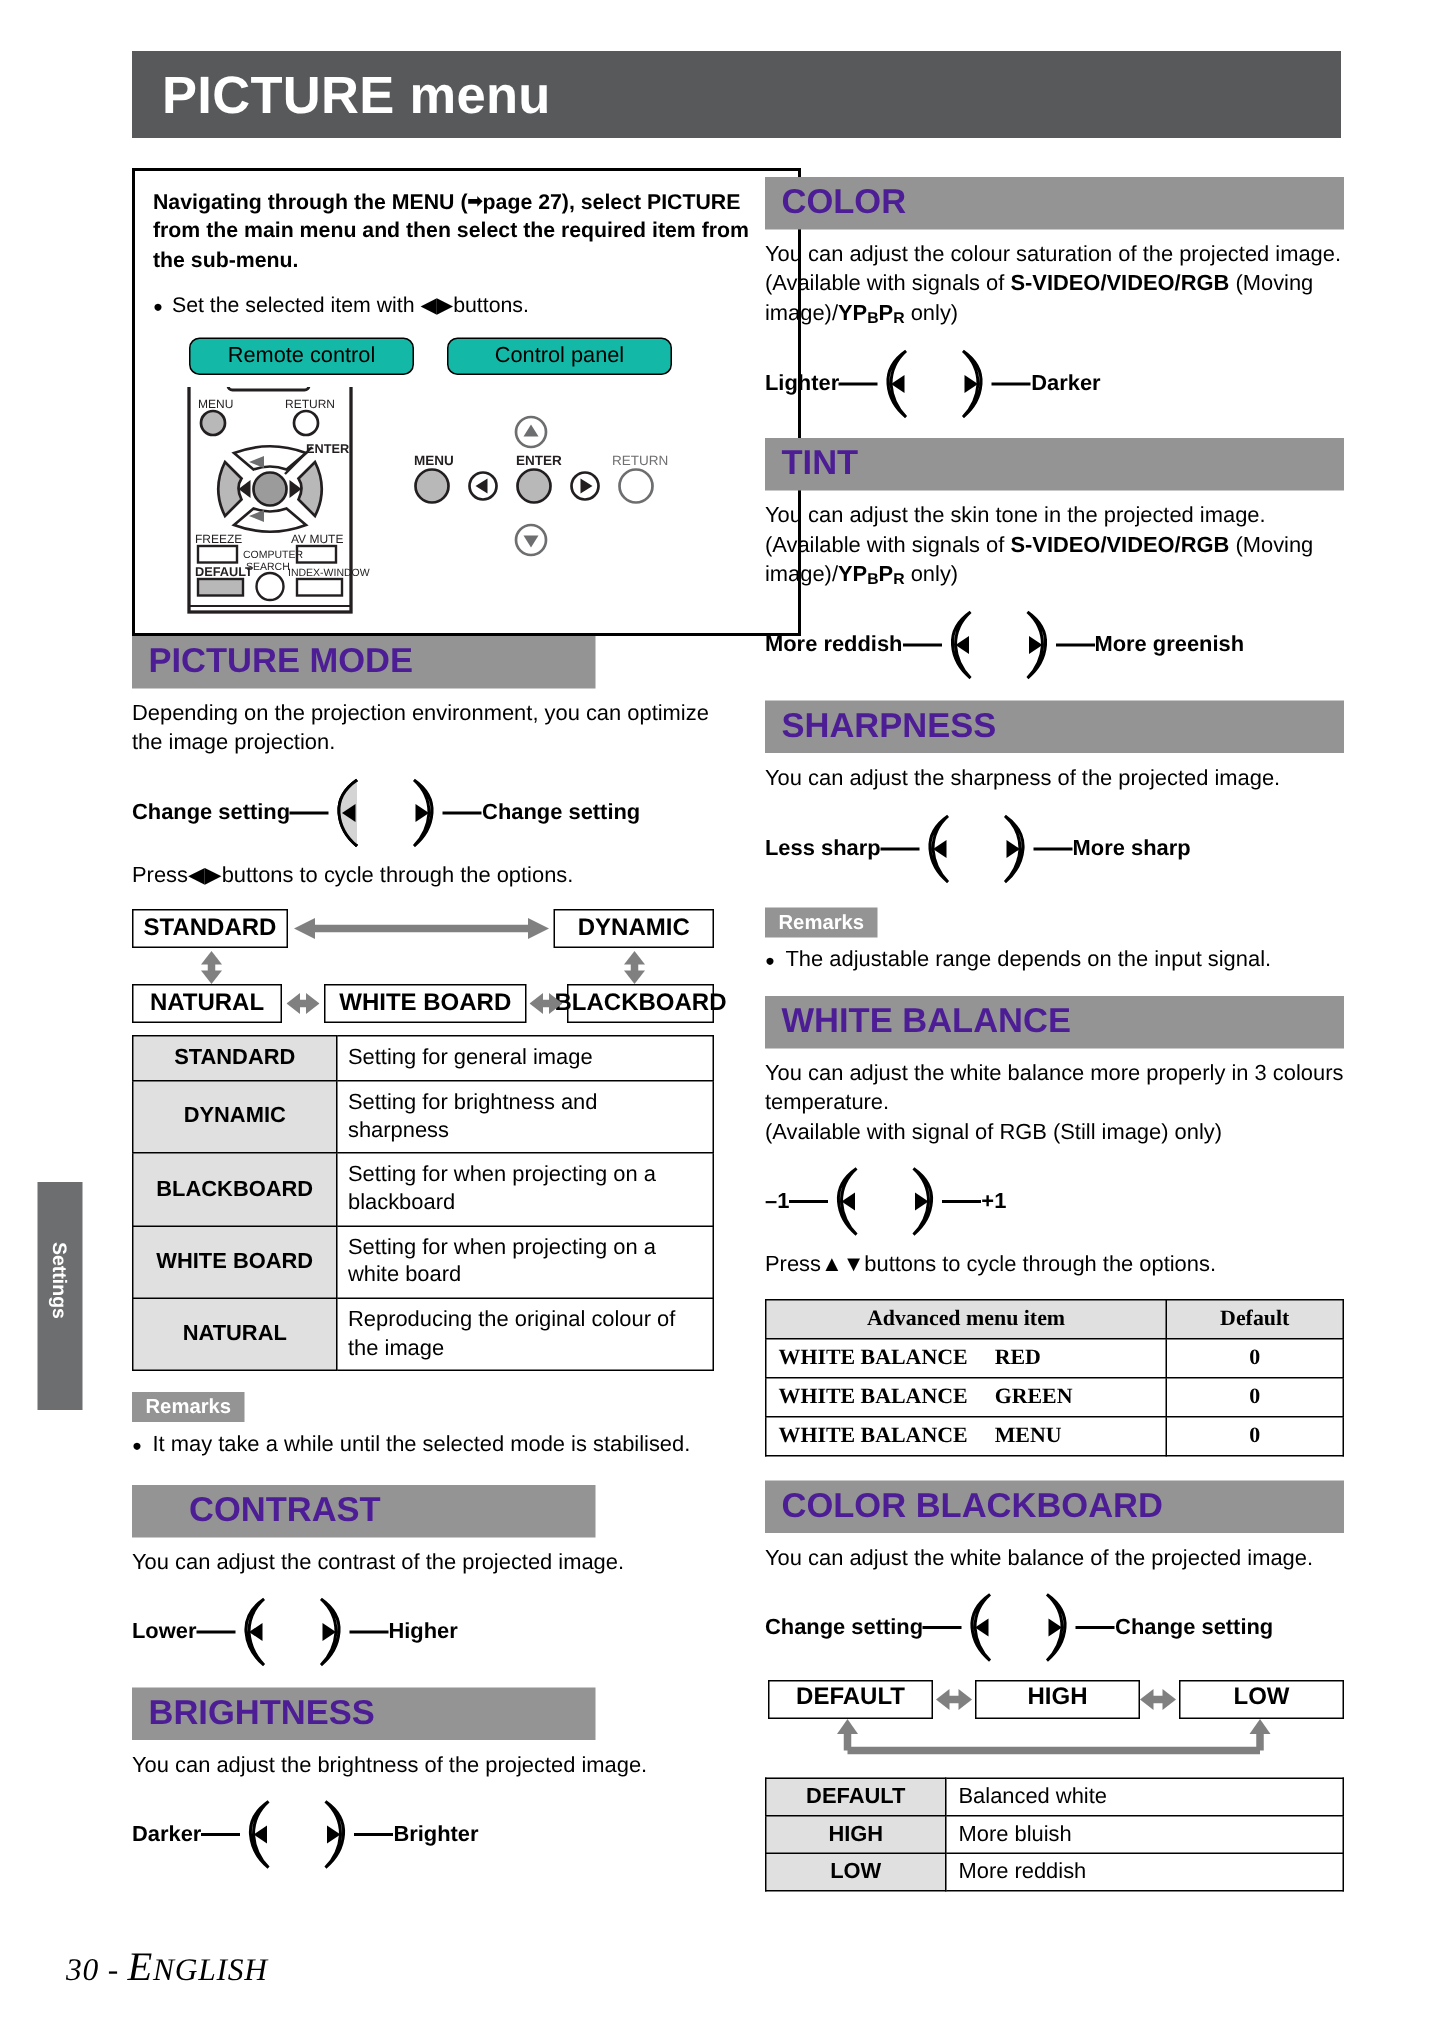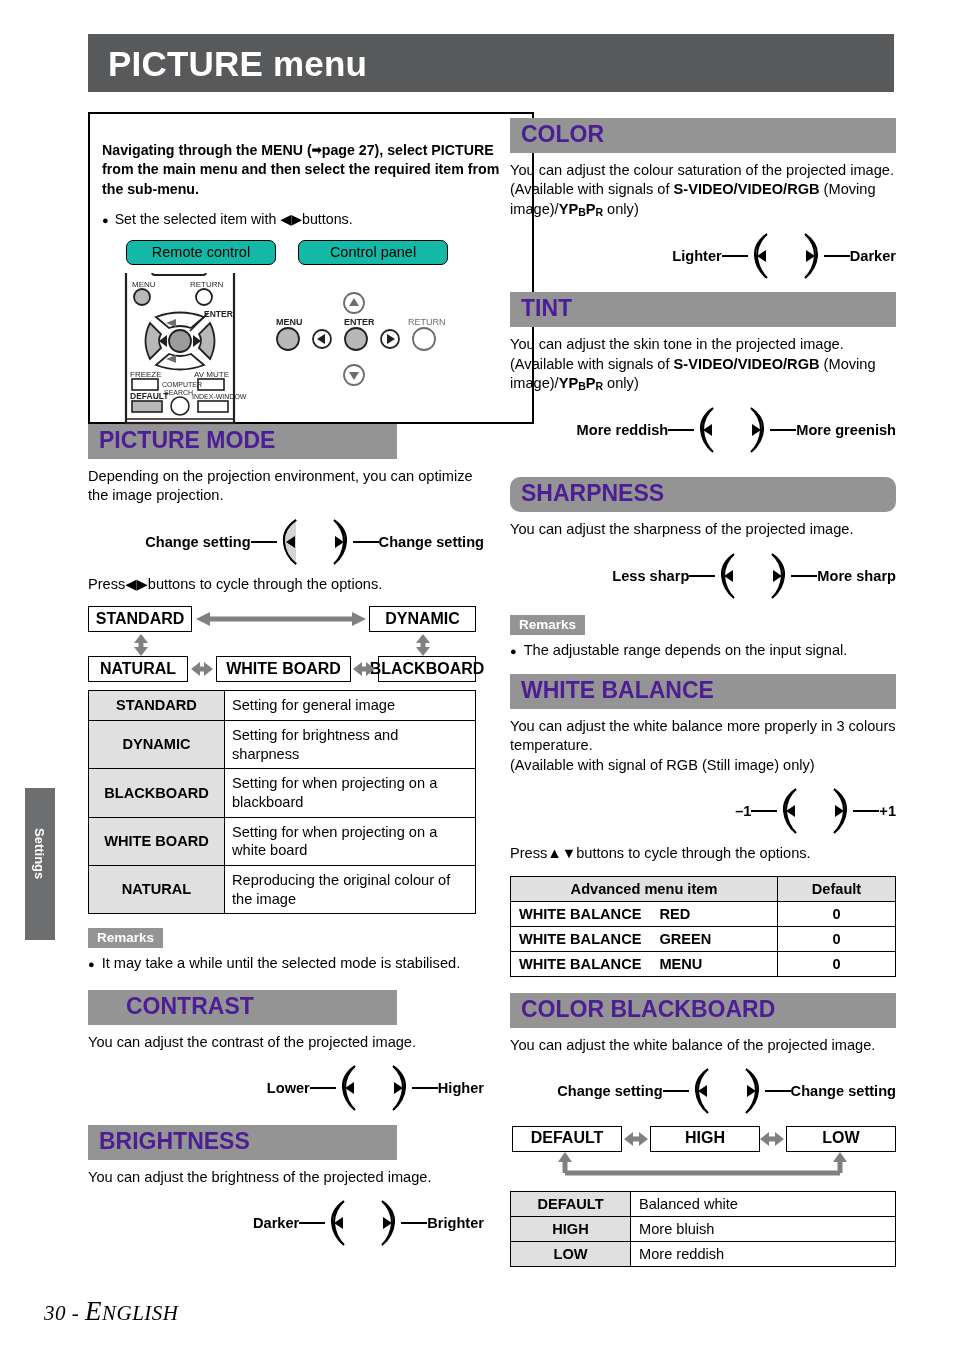--- a/index.html
+++ b/index.html
@@ -35,21 +35,21 @@
     transform-origin: left top;
     position: absolute; left: 22px; top: 40px;
   }
 
   
   .col-left  { position: absolute; left: 88px;  top: 112px; width: 396px; }
   .col-right { position: absolute; left: 510px; top: 118px; width: 386px; }
 
   
   .nav-box {
-    border: 2px solid #000; padding: 27px 12px 8px 12px;
+    border: 2px solid #000; padding: 12px 12px 8px 12px;
     width: 446px; height: 312px; position: relative;
   }
   .nav-box .lead {
     font-size: 14.2px; font-weight: bold; line-height: 1.37;
   }
   .nav-arrow-glyph { font-size: 12px; vertical-align: 1px; }
   .nav-bullet {
     margin-top: 11px; font-size: 14.2px; line-height: 1.3;
     display: flex; align-items: baseline; gap: 6px;
   }
@@ -73,21 +73,21 @@
   }
   .sec-head.left  { width: 309px; }
   .sec-head.right { width: 386px; }
 
   .body-text { font-size: 14.6px; line-height: 1.33; margin-top: 8px; }
   .body-text b { font-weight: bold; }
   sub { font-size: 0.72em; vertical-align: -0.22em; font-weight: bold; }
 
   
   .adjust {
-    display: flex; align-items: center; justify-content: flex-end;
+    display: flex; align-items: center; justify-content: flex-start;
     gap: 0; margin: 13px 0 0 0; height: 46px;
   }
   .adjust .lbl { font-size: 14.6px; font-weight: bold; white-space: nowrap; }
   .adjust .line { height: 2px; background: #000; width: 26px; }
   .petal { width: 26px; height: 46px; }
   .gap-mid { width: 24px; }
 
   
   .remarks-tag {
     display: inline-block; background: #949494; color: #fff; font-weight: bold;
@@ -111,21 +111,21 @@
   table { border-collapse: collapse; margin-top: 12px; }
   table.mode-table { width: 388px; }
   table.mode-table td {
     border: 1.4px solid #000; font-size: 14.6px; line-height: 1.28;
     padding: 5px 7px;
   }
   table.mode-table td.k {
     background: #e0e0e0; font-weight: bold; text-align: center;
     width: 136px; vertical-align: middle;
   }
-  table.wb-table { width: 386px; }
+  table.wb-table { width: 386px; font-family: Liberation Serif, serif; }
   table.wb-table th, table.wb-table td {
     border: 1.4px solid #000; font-size: 14.6px; padding: 4px 8px;
   }
   table.wb-table th { background: #e0e0e0; font-weight: bold; text-align: center; }
   table.wb-table td.item { font-weight: bold; }
   table.wb-table td.item .sub2 { display: inline-block; margin-left: 18px; }
   table.wb-table td.val { text-align: center; font-weight: bold; width: 118px; }
   table.ct-table { width: 386px; margin-top: 13px; }
   table.ct-table td {
     border: 1.4px solid #000; font-size: 14.6px; padding: 4px 8px;
@@ -397,21 +397,21 @@
       </svg>
       <span class="gap-mid"></span>
       <svg class="petal" viewBox="0 0 26 46">
         <path d="M7 1 Q20 10 19 23 Q18 36 7 45 Q16 36 17 23 Q17 10 7 1 Z" fill="#d4d4d4" stroke="#000" stroke-width="2"></path>
         <polygon points="17,23 8,17 8,29" fill="#000"></polygon>
       </svg>
       <span class="line"></span>
       <span class="lbl">More greenish</span>
     </div>
 
-    <div class="sec-head right" style="margin-top:24px;border-radius:10px;">
+    <div class="sec-head right" style="margin-top:14px;">
       <span>SHARPNESS</span>
     </div>
     <div class="body-text">You can adjust the sharpness of the projected image.</div>
     <div class="adjust">
       <span class="lbl">Less sharp</span>
       <span class="line"></span>
       <svg class="petal" viewBox="0 0 26 46">
         <path d="M19 1 Q6 10 7 23 Q8 36 19 45 Q10 36 9 23 Q9 10 19 1 Z" fill="#d4d4d4" stroke="#000" stroke-width="2"></path>
         <polygon points="9,23 18,17 18,29" fill="#000"></polygon>
       </svg>

